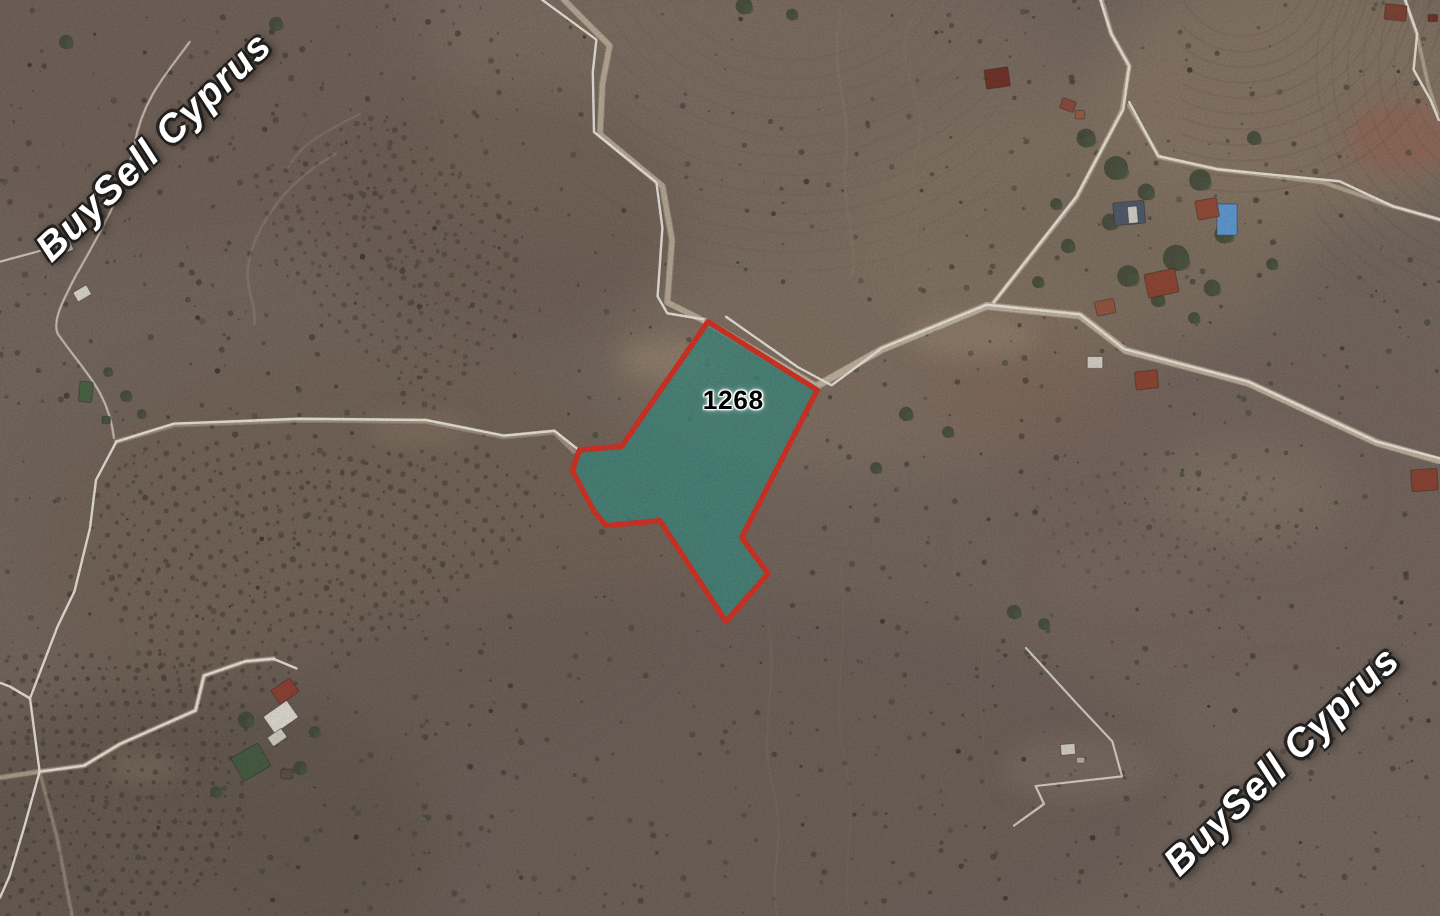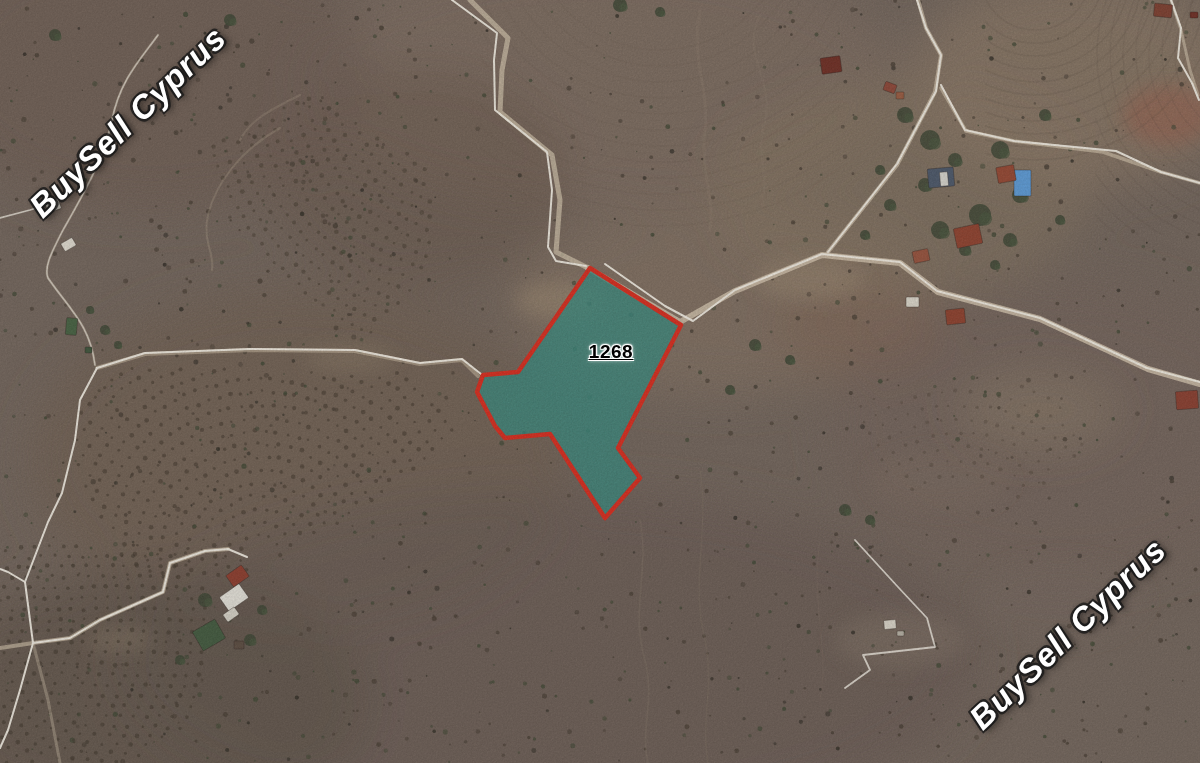--- a/index.html
+++ b/index.html
@@ -14,26 +14,26 @@
     transform:translate(-50%,-50%) rotate(-44deg);
     text-shadow:
       -2px -2px 0 rgba(25,25,25,.8), 2px -2px 0 rgba(25,25,25,.8),
       -2px 2px 0 rgba(25,25,25,.8), 2px 2px 0 rgba(25,25,25,.8),
       0 0 5px rgba(0,0,0,.45), 3px 4px 7px rgba(0,0,0,.55);
     pointer-events:none;user-select:none;
   }
   .wm-tl{left:128px;top:122px;}
   .wm-br{left:1068px;top:634px;}
   .parcel-label{
-    position:absolute;left:611px;top:352px;transform:translate(-50%,-50%);
-    font-size:19px;font-weight:600;color:#000;letter-spacing:.5px;
+    position:absolute;left:611px;top:334px;transform:translate(-50%,-50%);
+    font-size:22px;font-weight:600;color:#000;letter-spacing:.5px;
     text-shadow:
       -1px -1px 1px #fff, 1px -1px 1px #fff, -1px 1px 1px #fff, 1px 1px 1px #fff,
       0 0 3px #fff, 0 0 5px rgba(255,255,255,.8);
-    pointer-events:none;user-select:none;text-decoration:underline;
+    pointer-events:none;user-select:none;
   }
 </style>
 </head>
 <body>
 
 <div class="stage">
 
   <svg id="map-svg" width="1200" height="763" viewBox="0 0 1200 763">
     <defs>
       <filter id="soft" x="-80%" y="-80%" width="260%" height="260%">

